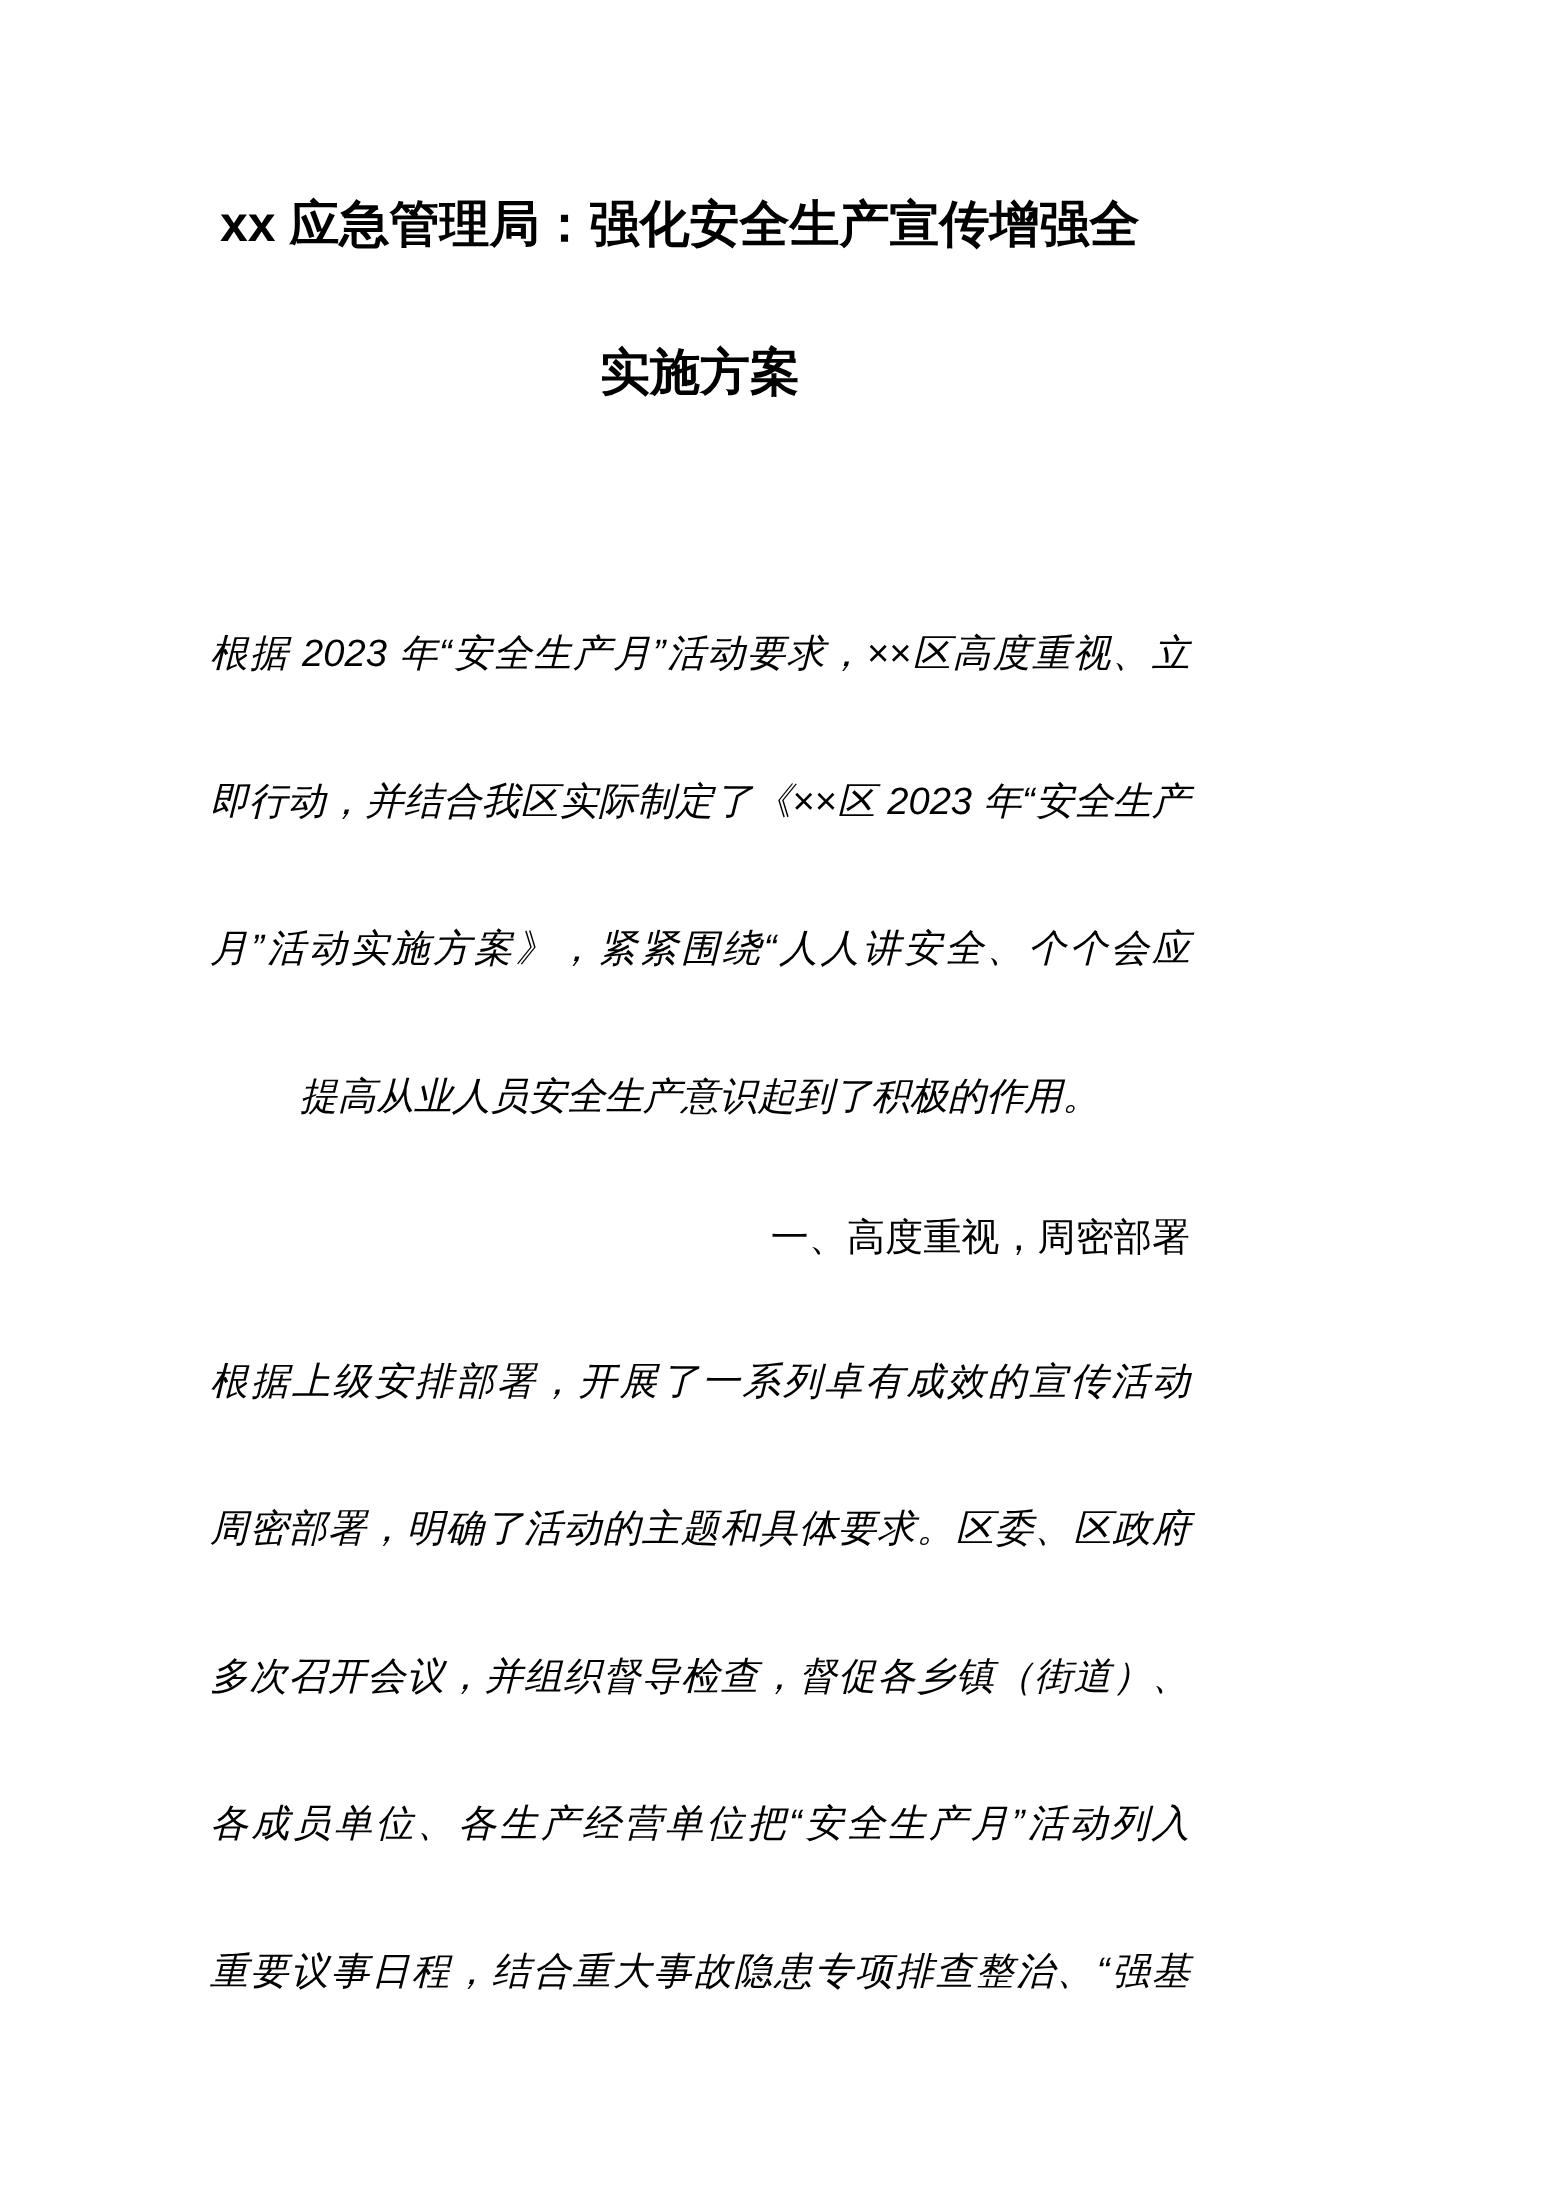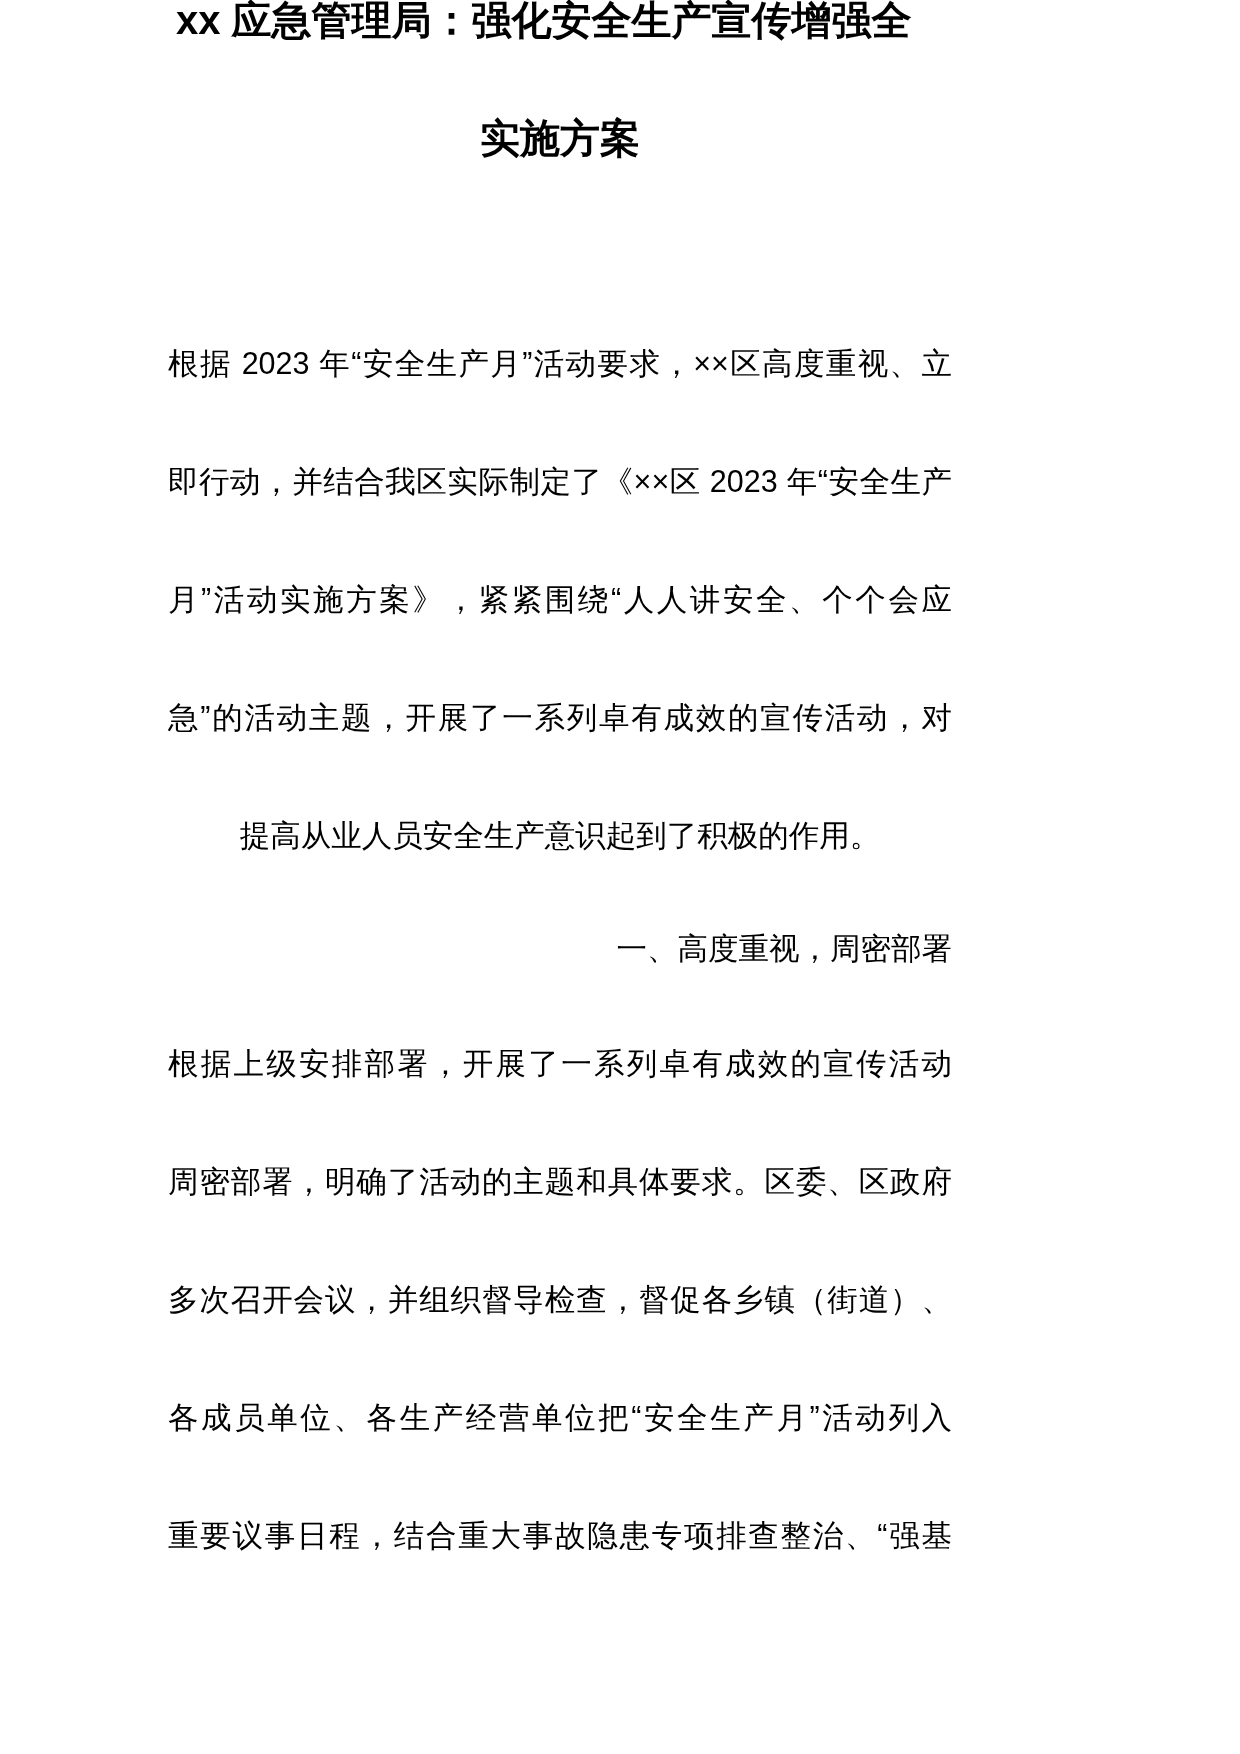--- a/index.html
+++ b/index.html
@@ -26,20 +26,21 @@
   .content {
     position: absolute;
     left: 168px;
     top: 0;
     width: 784px;
   }
 
   
   .doc-title {
     margin: 0;
+    padding-top: 160px;
     font-size: 40px;
     font-weight: 700;
     line-height: 1.0;
     text-align: center;
     letter-spacing: 0.5px;
     color: #000000;
   }
   .title-line {
     display: block;
   }
@@ -60,20 +61,21 @@
     margin-top: 176px;
   }
   p.para {
     margin: 0 0 54px 0;
     font-size: 30.5px;
     line-height: 59px;
     color: #000000;
     text-align: justify;
     text-justify: inter-character;
     letter-spacing: 0px;
+    font-style: italic;
   }
   p.para:last-child {
     margin-bottom: 0;
   }
   p.heading-para {
     margin: 0 0 56px 0;
     font-size: 30.5px;
     line-height: 59px;
     color: #000000;
     text-align: right;
@@ -107,21 +109,20 @@
       <span class="title-line line1">xx 应急管理局：强化安全生产宣传增强全</span>
       <span class="title-line line2">实施方案</span>
     </h1>
 
     <div class="body-block">
 
       <p class="para">
         <span class="ln">根据 2023 年“安全生产月”活动要求，××区高度重视、立</span>
         <span class="ln">即行动，并结合我区实际制定了《××区 2023 年“安全生产</span>
         <span class="ln">月”活动实施方案》，紧紧围绕“人人讲安全、个个会应</span>
-        <span class="ln">急”的活动主题，开展了一系列卓有成效的宣传活动，对</span>
         <span class="ln last">提高从业人员安全生产意识起到了积极的作用。</span>
       </p>
 
       <p class="heading-para">一、高度重视，周密部署</p>
 
       <p class="para">
         <span class="ln">根据上级安排部署，开展了一系列卓有成效的宣传活动</span>
         <span class="ln">周密部署，明确了活动的主题和具体要求。区委、区政府</span>
         <span class="ln">多次召开会议，并组织督导检查，督促各乡镇（街道）、</span>
         <span class="ln">各成员单位、各生产经营单位把“安全生产月”活动列入</span>

